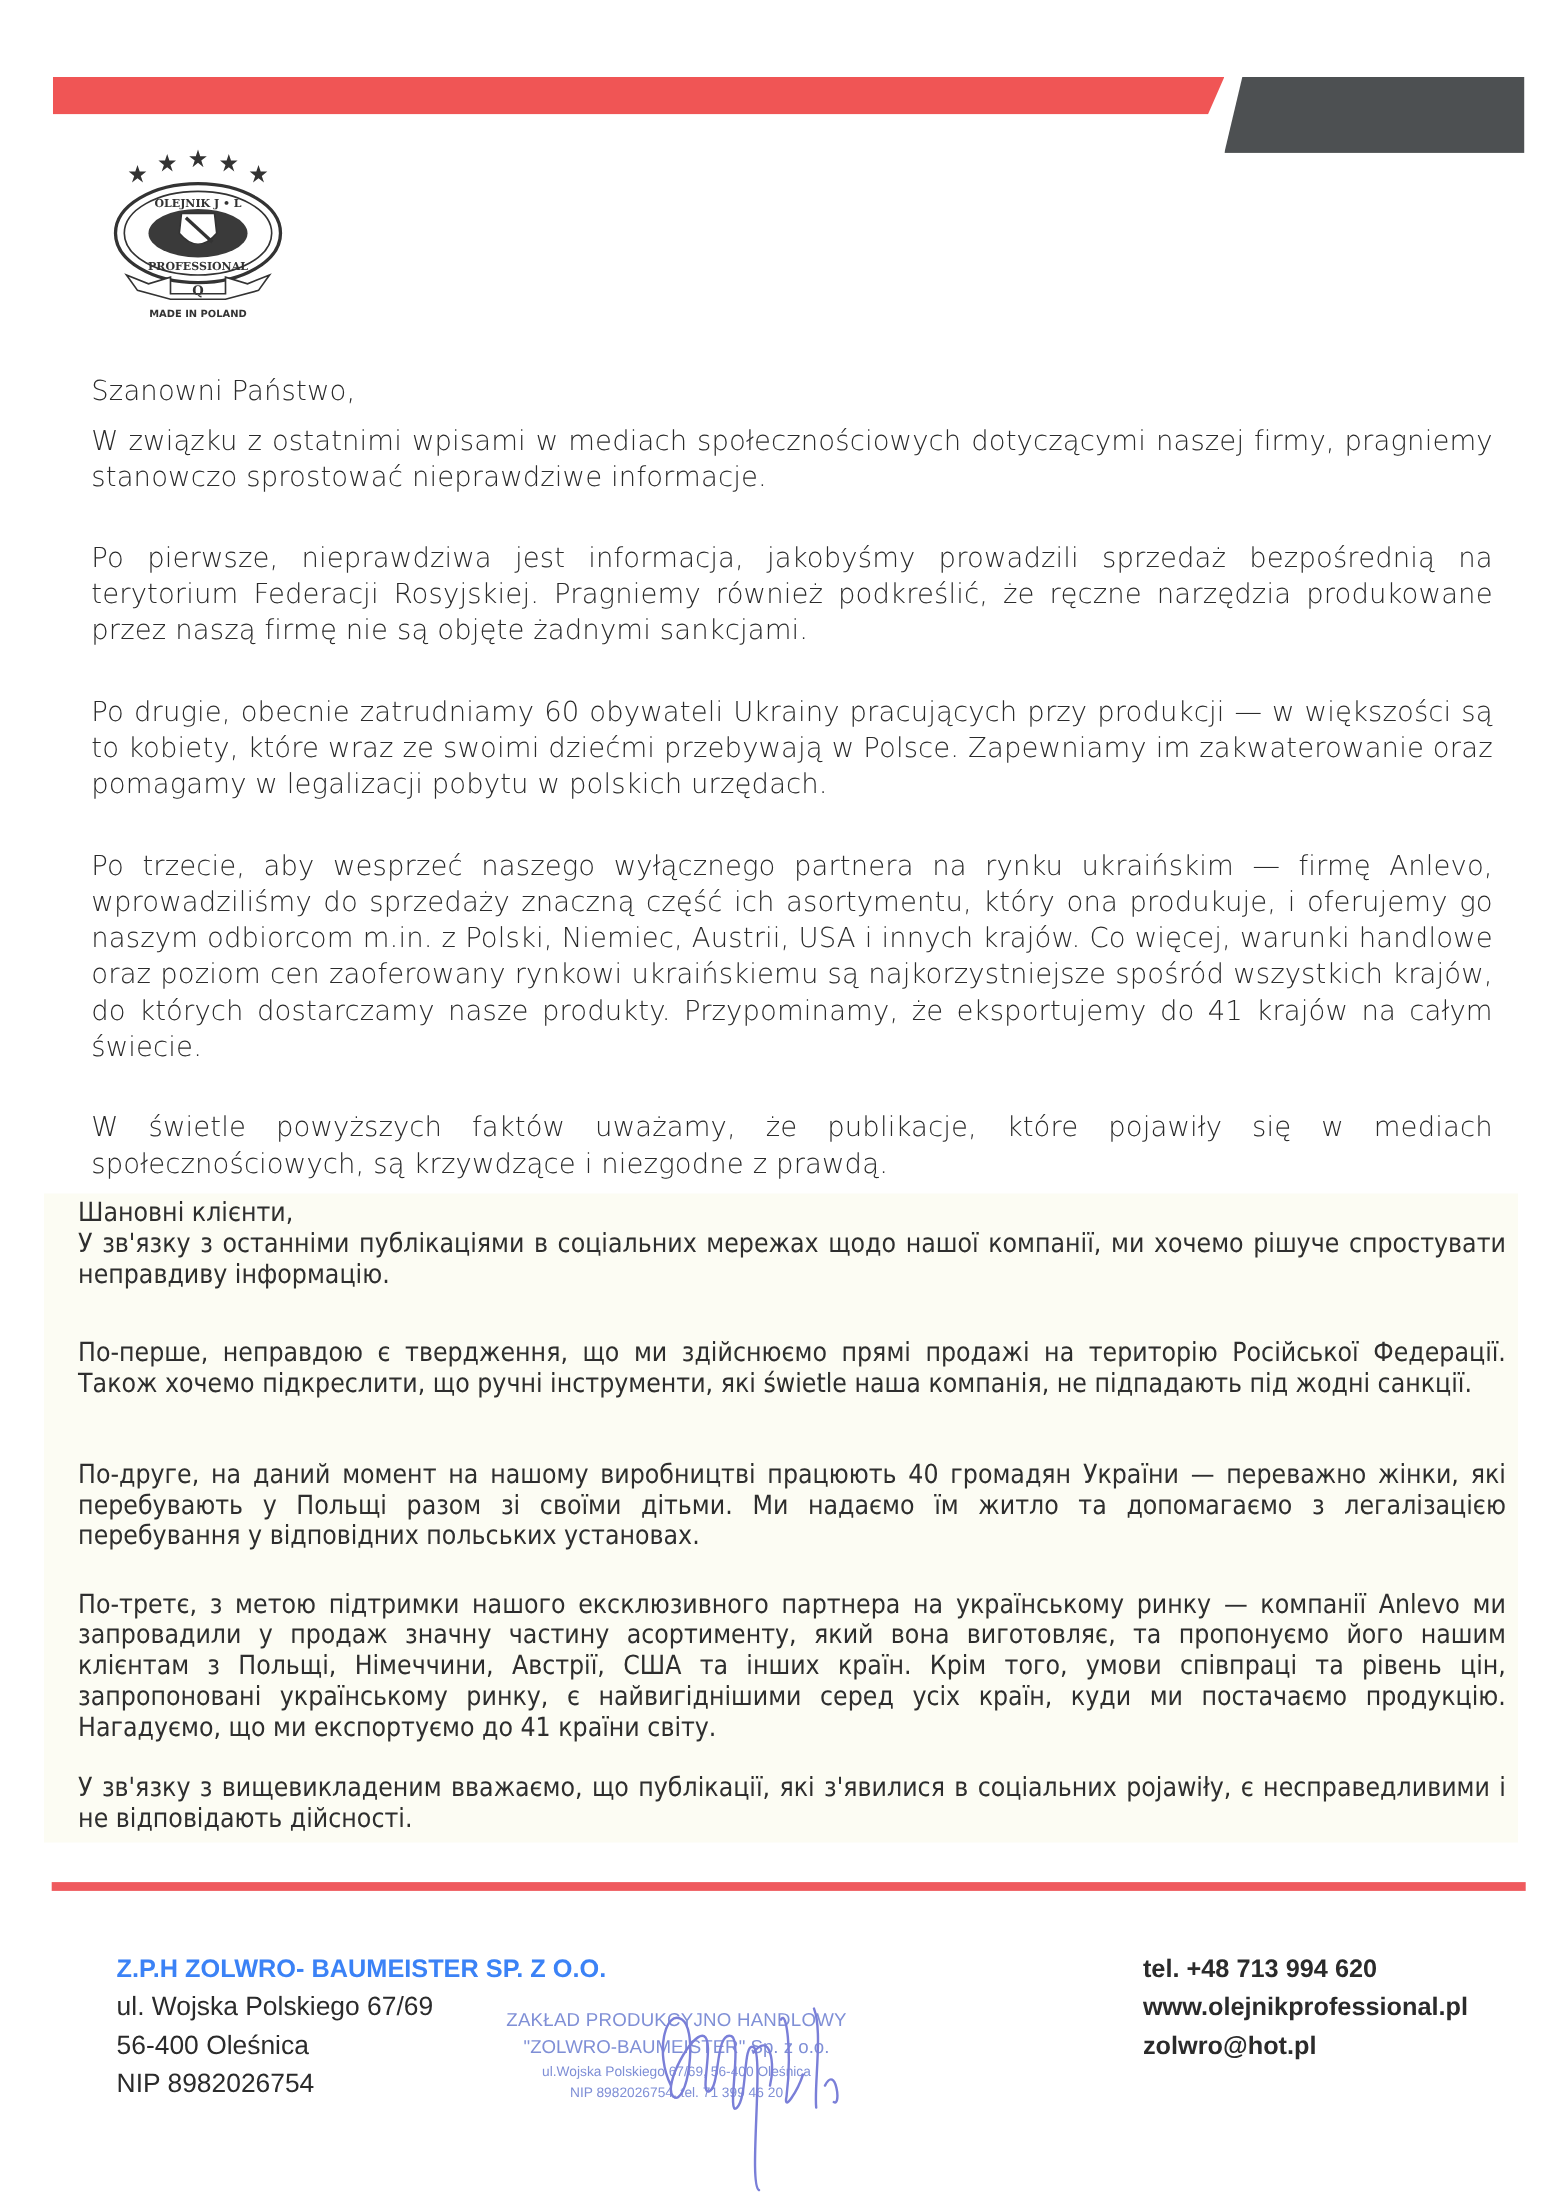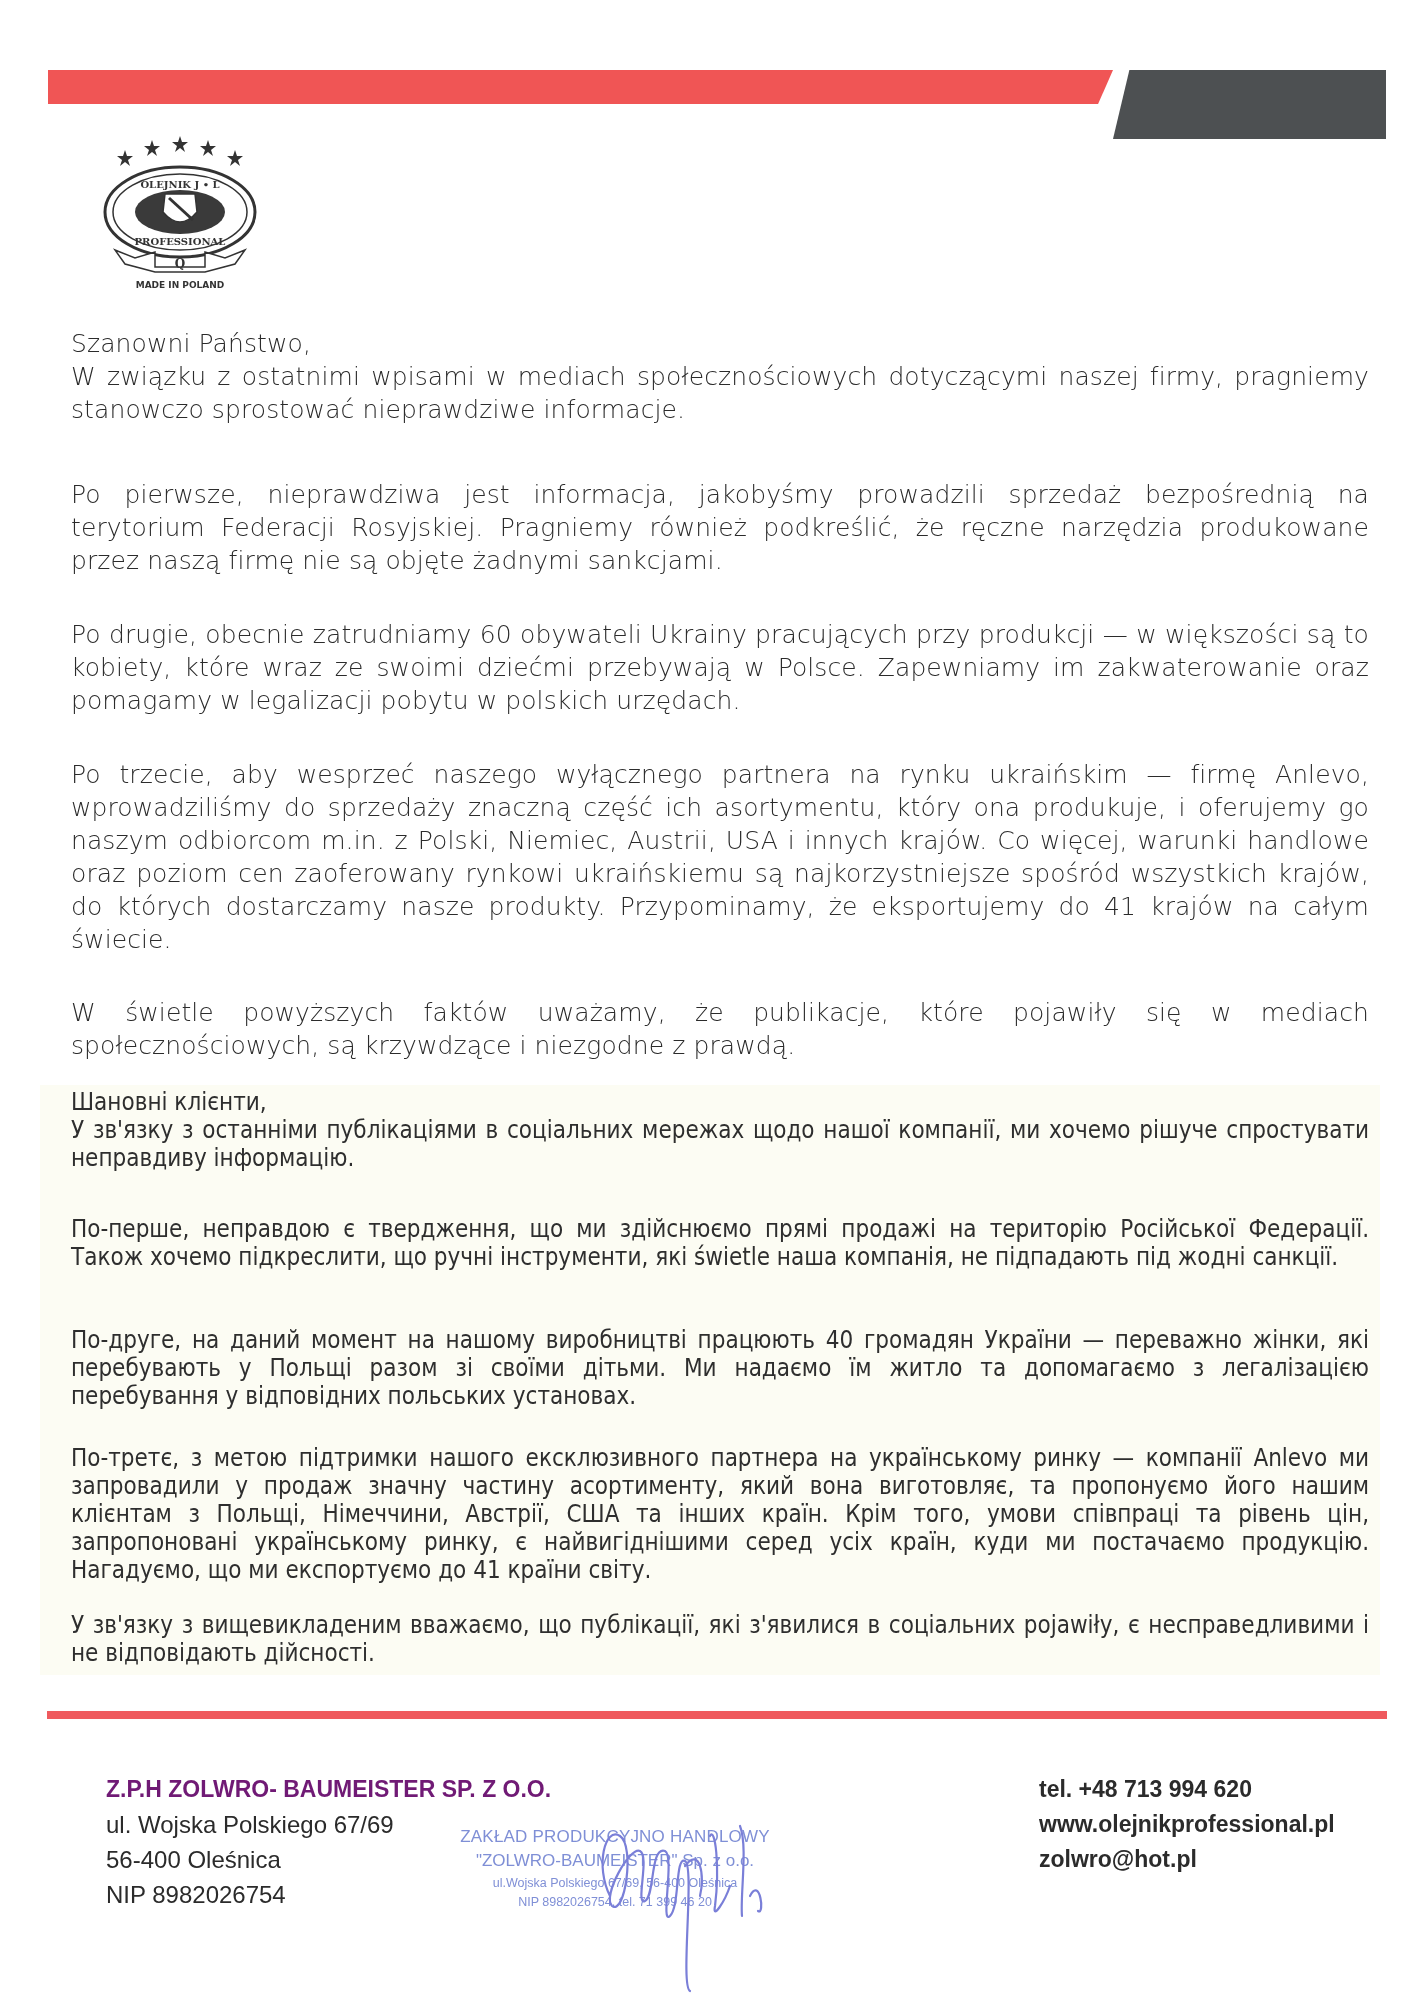--- a/index.html
+++ b/index.html
@@ -27,21 +27,21 @@
   #logo svg { width: 170px; height: 160px; }
 
   
   .pl {
     left: 71px; width: 1298px;
     font-family: "DejaVu Sans", sans-serif;
     font-size: 25px; line-height: 33px;
     color: #2b2b2b; letter-spacing: 0.1px;
     text-align: justify; font-weight: 300;
   }
-  .pl p { margin: 0; }
+  .pl p { margin: 12px; }
 
   
   #uk-bg {
     left: 40px; top: 1085px; width: 1340px; height: 590px;
     background: #fcfcf3;
   }
   .uk {
     left: 71px; width: 1298px;
     font-family: "DejaVu Sans Condensed", "DejaVu Sans", sans-serif;
     font-size: 24px; line-height: 28px;
@@ -55,21 +55,21 @@
     left: 47px; top: 1711px; width: 1340px; height: 8px;
     background: #ef5a5e;
   }
 
   
   #footer-left {
     left: 106px; top: 1772px;
     font-family: "Liberation Sans", sans-serif;
     font-size: 24px; line-height: 35px; color: #2b2b2b;
   }
-  #footer-left .company { font-weight: bold; font-size: 23px; color: #701a75; }
+  #footer-left .company { font-weight: bold; font-size: 23px; color: #3b82f6; }
   #footer-right {
     left: 1039px; top: 1772px;
     font-family: "Liberation Sans", sans-serif;
     font-size: 23px; line-height: 35px; color: #2b2b2b; font-weight: bold;
   }
   #stamp {
     left: 445px; top: 1825px; width: 340px;
     font-family: "Liberation Sans", sans-serif;
     color: #7f8fd6; text-align: center;
   }

